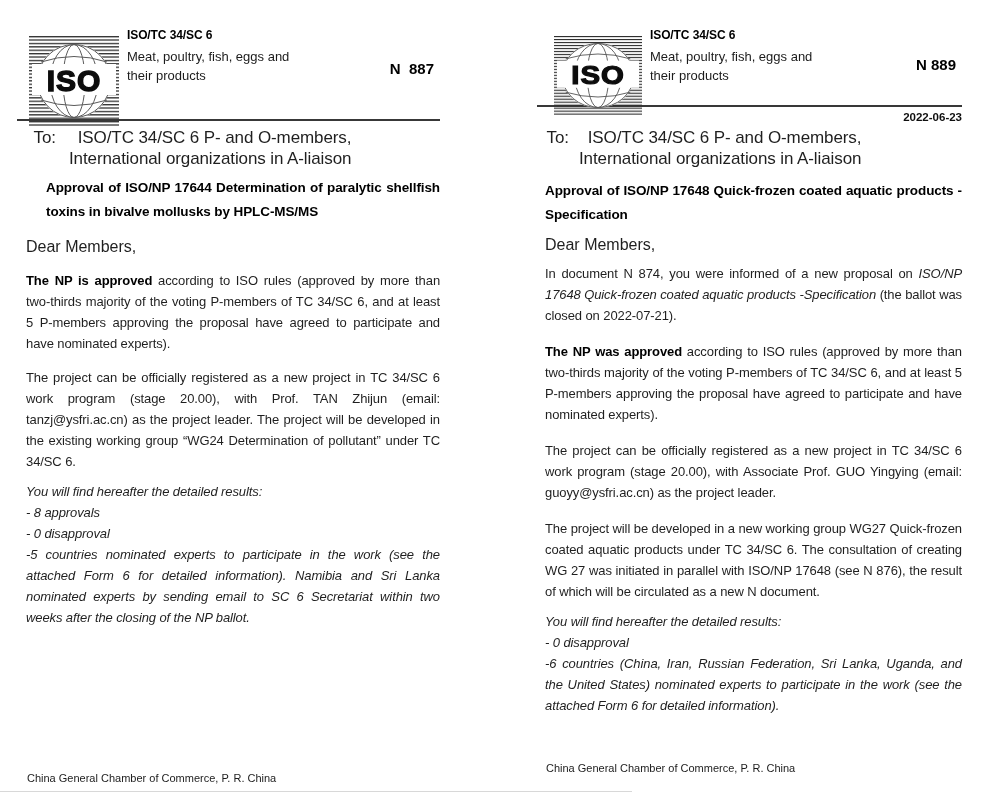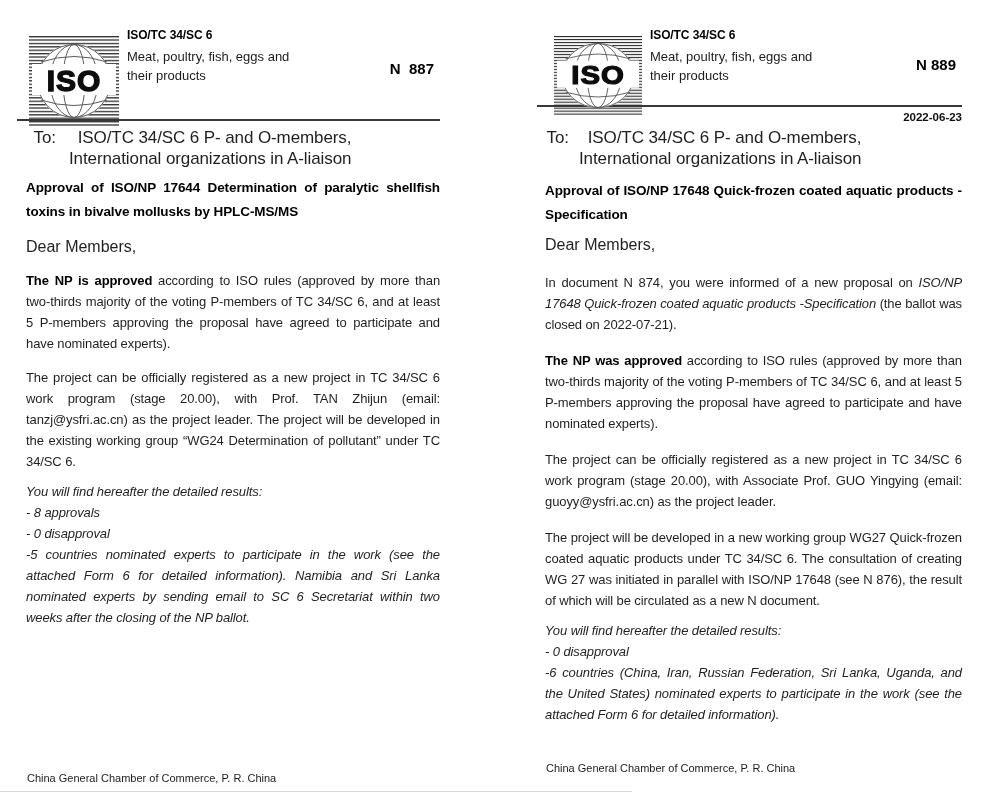--- a/index.html
+++ b/index.html
@@ -29,32 +29,32 @@
   .to { display:flex; font-size:17px; line-height:21px; letter-spacing:-0.1px; color:#1f1f1f;text-align:right; }
   #pageL .to { margin-top:6px; }
   #pageR .to { margin-top:4px; }
   .to-label { flex:0 0 auto; }
   #pageL .to-label { width:30px; }
   #pageR .to-label { width:24px; }
   #pageL .to-l2 { padding-left:13px; }
   #pageR .to-l2 { padding-left:10px; }
 
   .subject { font-weight:bold; font-size:13.5px; line-height:24px; text-align:justify; color:#000; letter-spacing:-0.1px; }
-  #pageL .subject { margin-top:7px; }
+  #pageL .subject { margin-top:7px;margin-left:20px; }
   #pageR .subject { margin-top:10px; }
 
   .sal { font-size:16px; line-height:21px; color:#1f1f1f; }
   #pageL .sal { margin-top:12px; }
   #pageR .sal { margin-top:7px; }
 
   .para { font-size:13px; line-height:21px; text-align:justify; color:#1f1f1f; letter-spacing:-0.1px; }
   #pageL .para { margin-top:13px; }
   #pageR .para { margin-top:15px; }
   #pageL .p1 { margin-top:4px; }
-  #pageR .p1 { margin-top:17px; }
+  #pageR .p1 { margin-top:8px; }
   .b { font-weight:bold; color:#000; }
   .it { font-style:italic; }
 
   .results { font-size:13px; line-height:21px; color:#1f1f1f; letter-spacing:-0.1px;font-style:italic; }
   #pageL .results { margin-top:9px; }
   #pageR .results { margin-top:9px; }
   .rpara { text-align:justify; }
 
   .footer { position:absolute; left:1px; font-size:11px; line-height:16px; color:#1c1c1c; white-space:pre-wrap; }
   #pageL .footer { top:714px; }

